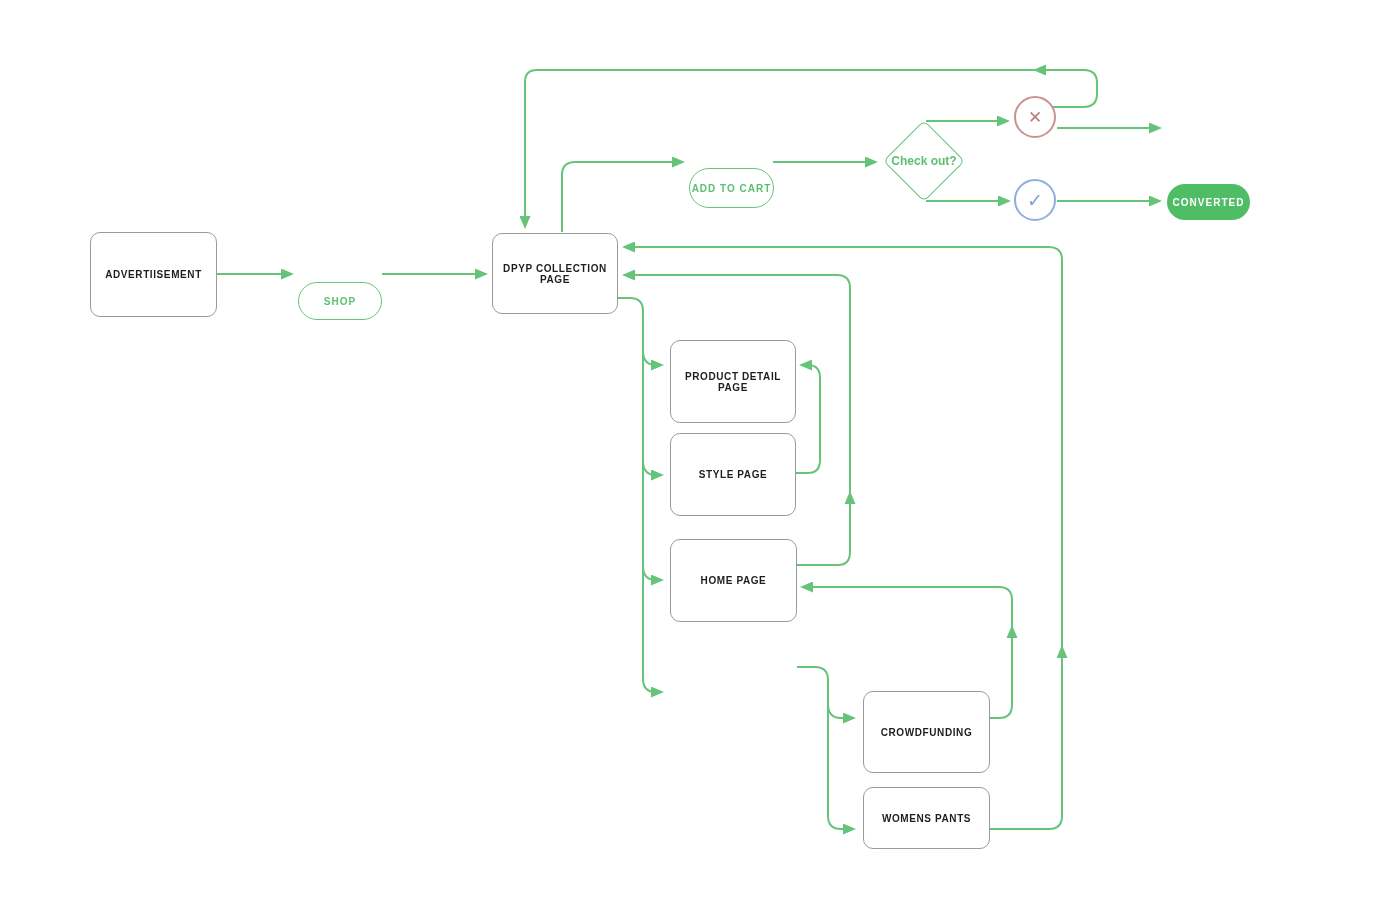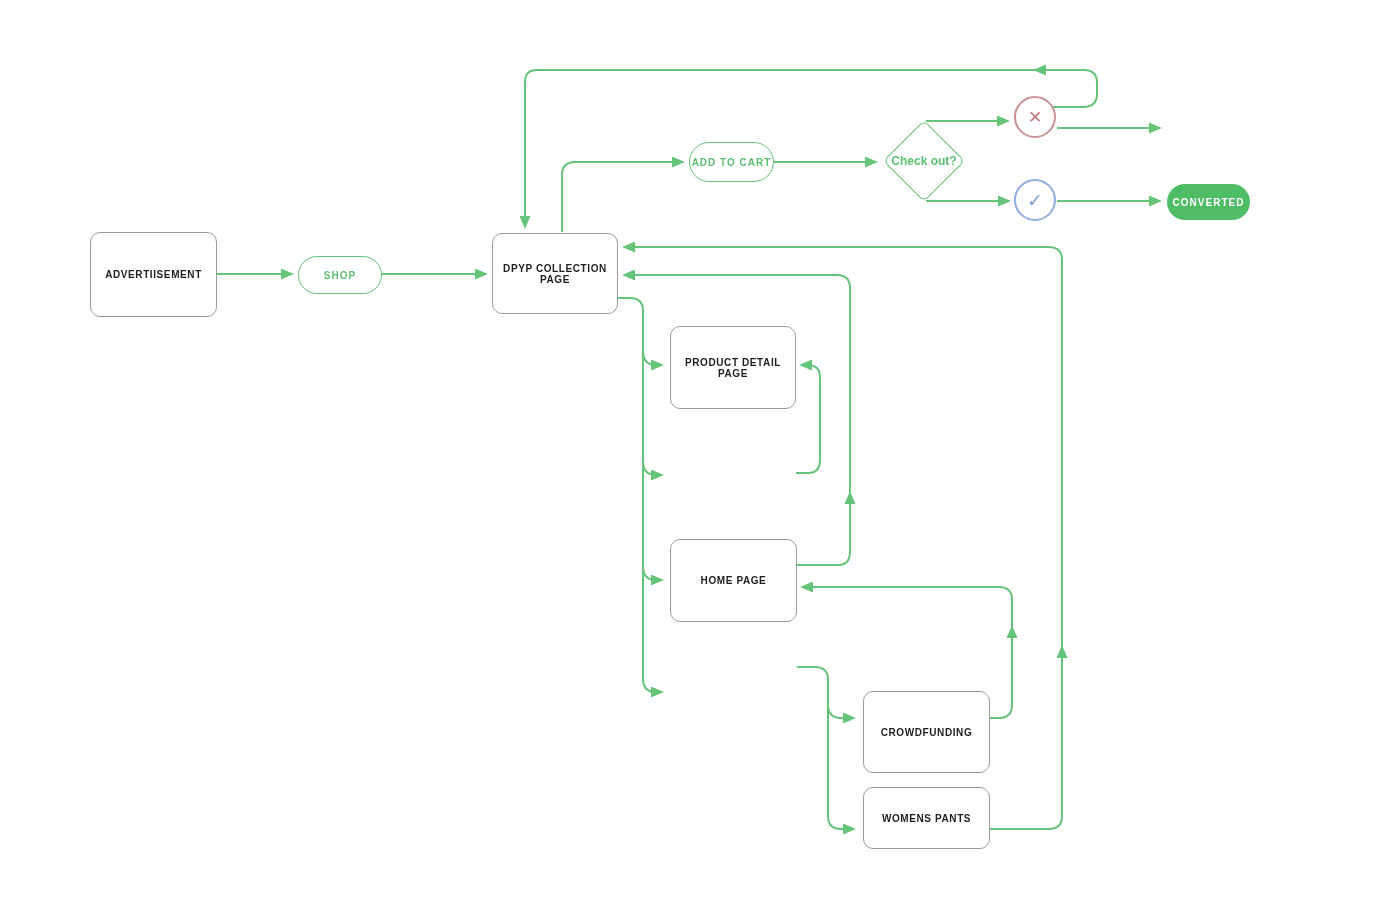--- a/index.html
+++ b/index.html
@@ -22,20 +22,21 @@
     border:1.5px solid #9b9b9b;
     border-radius:10px;
   }
   .box .lbl{
     font-size:10px;font-weight:bold;letter-spacing:0.6px;
     color:#1e1e1e;
   }
   .pill{
     border:1.5px solid #66c47a;
     border-radius:20px;
+    margin-top:26px;
   }
   .pill .lbl{
     font-size:10px;font-weight:bold;letter-spacing:1px;
     color:#5cbf72;
   }
   .pill-solid{
     background:#4ebd65;
     border:none;
     border-radius:18px;
   }
@@ -128,24 +129,27 @@
   </div>
 
   <div class="node circle accept" style="left:1014px;top:179px;width:42px;height:42px;">
     <span class="glyph-check">✓</span>
   </div>
 
   <div class="node pill-solid" style="left:1167px;top:184px;width:83px;height:36px;">
     <span class="lbl">CONVERTED</span>
   </div>
 
-  <div class="node box" style="left:670px;top:326px;width:126px;height:83px;">
+  <div class="node box" style="left:670px;top:340px;width:126px;height:83px;">
     <span class="lbl">PRODUCT DETAIL PAGE</span>
   </div>
 
+  <div class="node box" style="left:670px;top:433px;width:126px;height:83px;">
+    <span class="lbl">STYLE PAGE</span>
+  </div>
 
   <div class="node box" style="left:670px;top:539px;width:127px;height:83px;">
     <span class="lbl">HOME PAGE</span>
   </div>
 
 
   <div class="node box" style="left:863px;top:676px;width:127px;height:82px;margin-top:15px;">
     <span class="lbl">CROWDFUNDING</span>
   </div>
 

